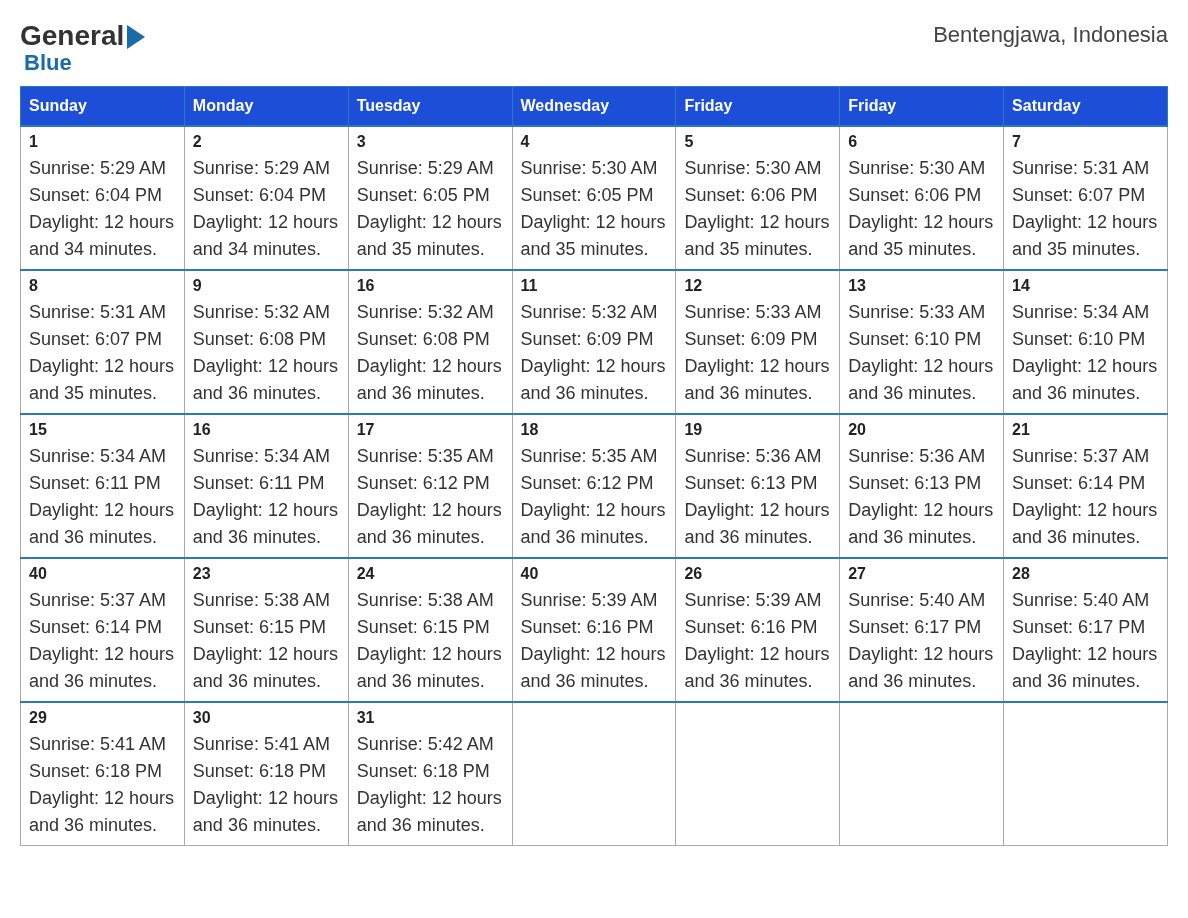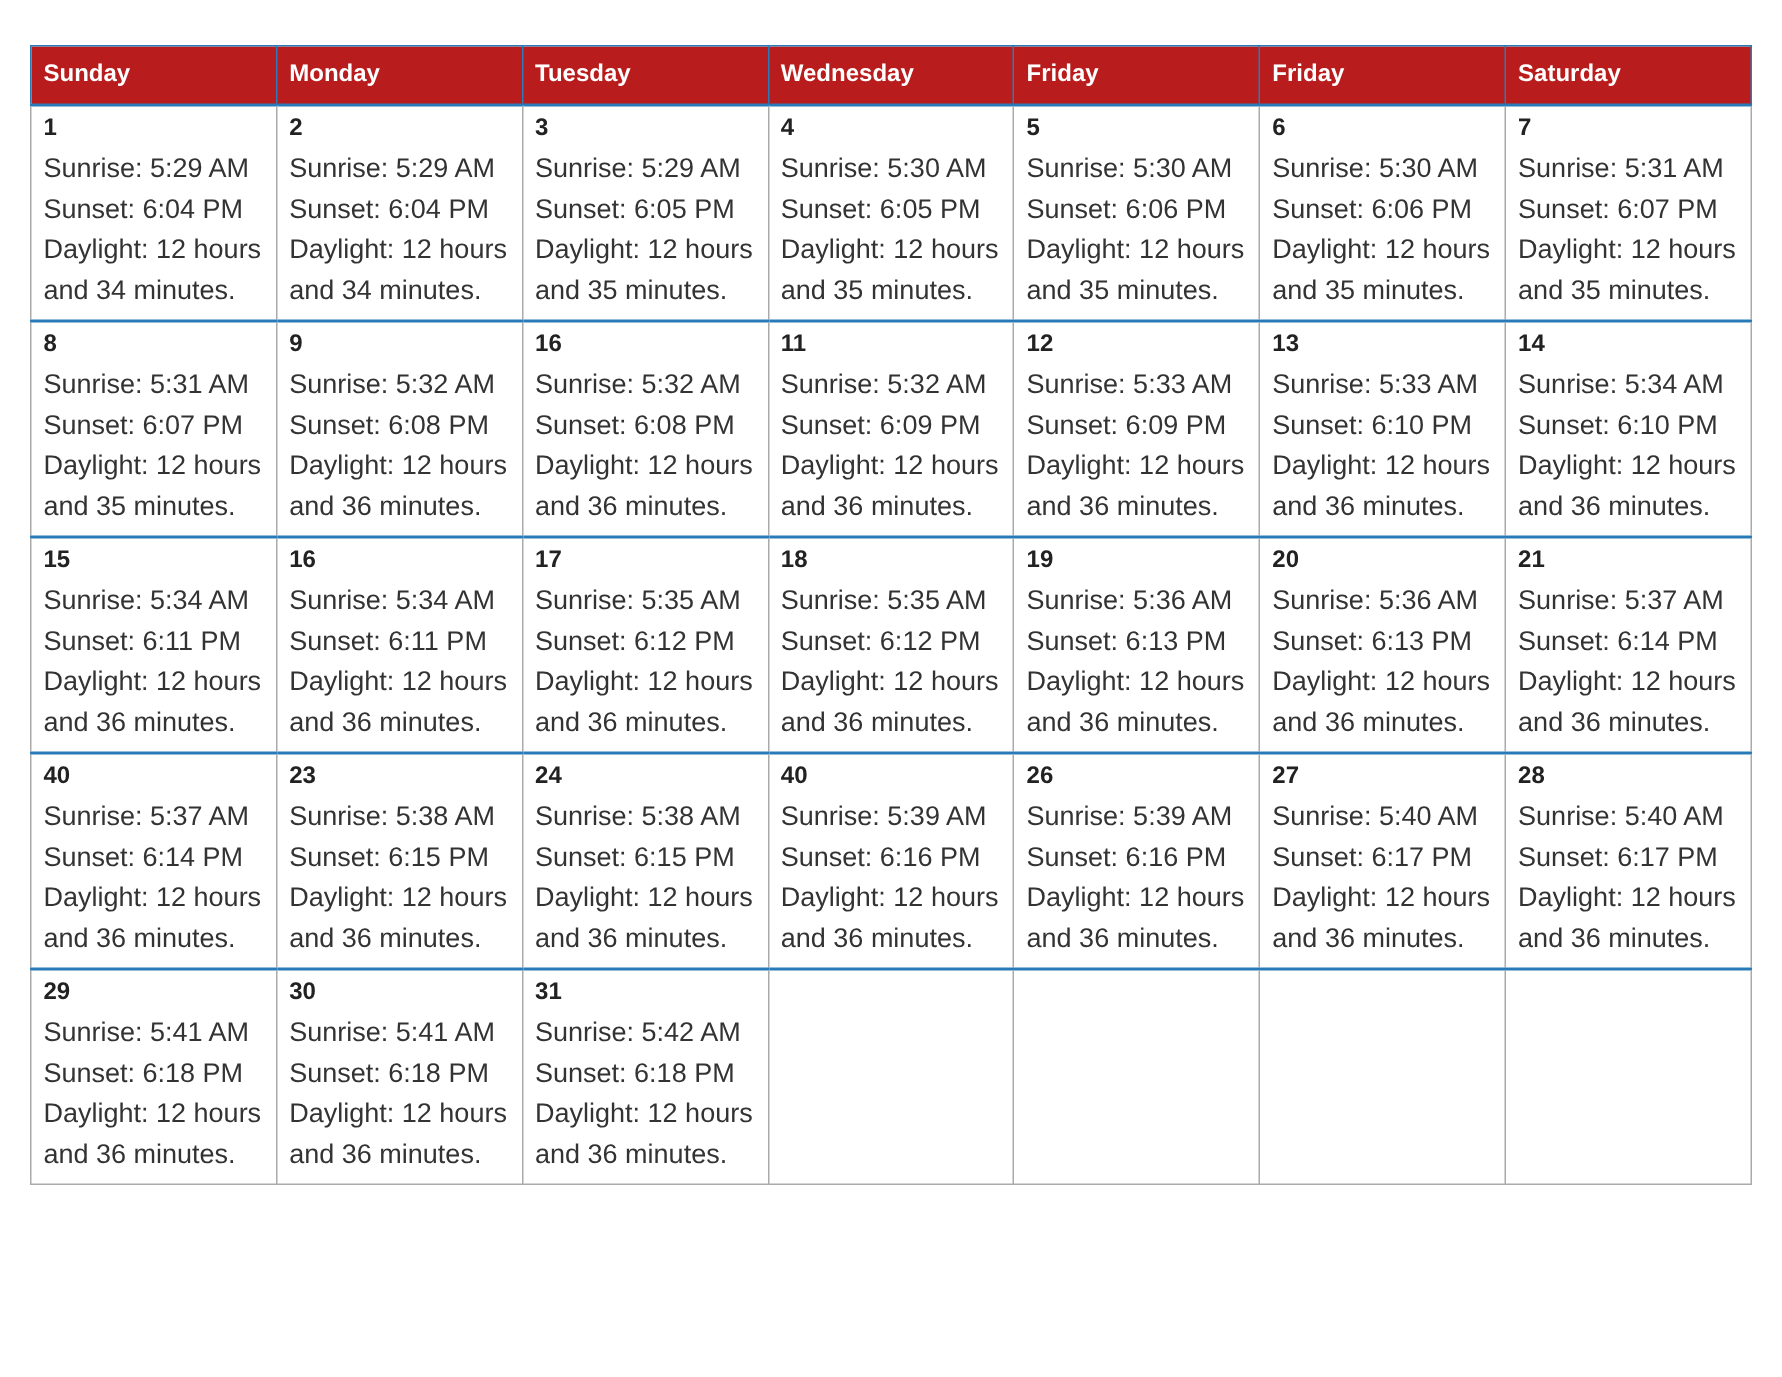--- a/index.html
+++ b/index.html
@@ -45,21 +45,21 @@
       font-size: 22px;
       color: #444;
       margin-top: 2px;
     }
     .calendar {
       width: 100%;
       border-collapse: collapse;
       margin-top: 10px;
     }
     .calendar th {
-      background-color: #b91c1c;
+      background-color: #1d4ed8;
       color: #fff;
       padding: 10px 8px;
       text-align: left;
       font-size: 16px;
       font-weight: bold;
       border: 1px solid #2a7ab8;
     }
     .calendar td {
       border: 1px solid #aaa;
       vertical-align: top;
@@ -101,21 +101,29 @@
       border-bottom: 12px solid transparent;
       border-left: 18px solid #1a6baa;
       margin-left: 3px;
       margin-top: 2px;
     }
   </style>
 </head>
 <body>
 
 <div class="header">
+  <div class="logo">
+    <div class="logo-row">
+      <span class="logo-general">General</span>
+      <span class="logo-arrow"></span>
+    </div>
+    <span class="logo-blue-label">Blue</span>
+  </div>
   <div class="title-section">
+    <div class="location-title">Bentengjawa, Indonesia</div>
   </div>
 </div>
 
 <table class="calendar">
   <thead>
     <tr id="header-row">
     <th>Sunday</th>
         <th>Monday</th>
         <th>Tuesday</th>
         <th>Wednesday</th>

